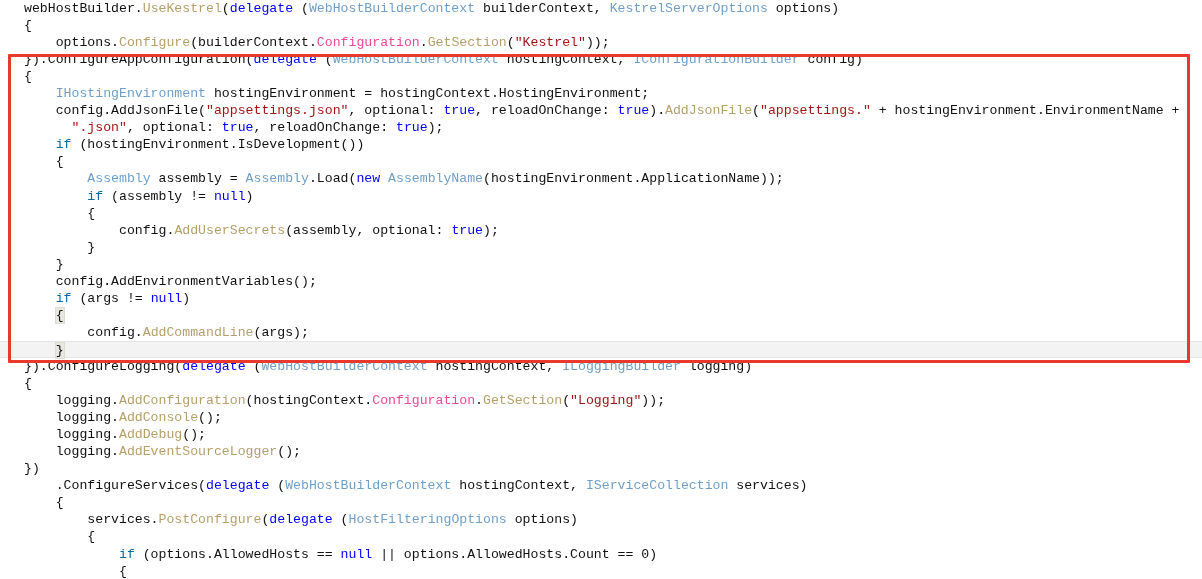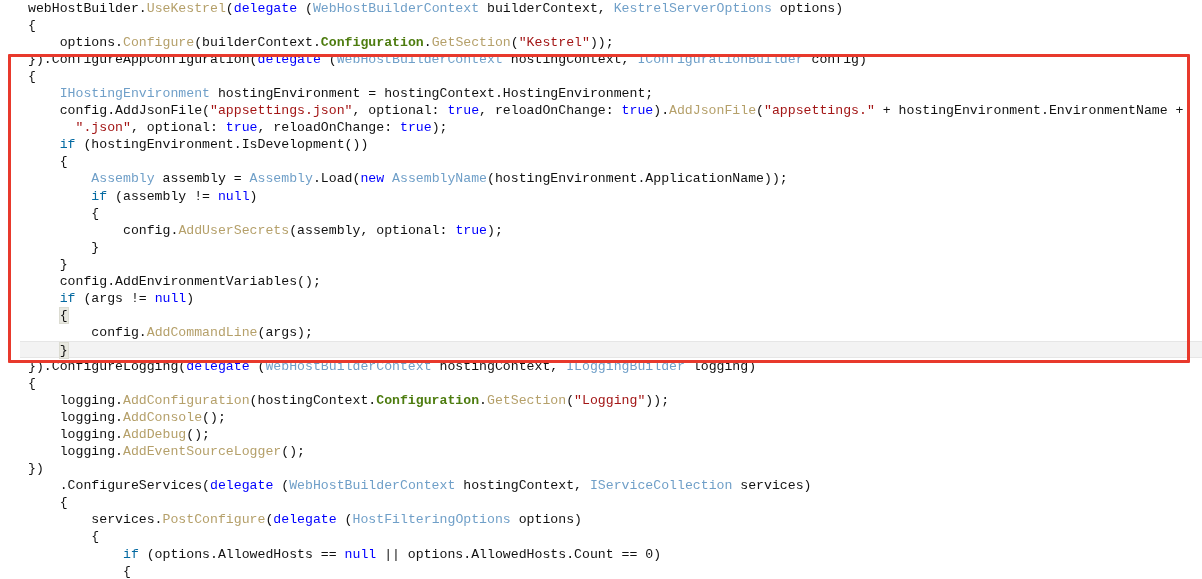--- a/index.html
+++ b/index.html
@@ -34,40 +34,39 @@
     font-size: 13.2px;
     line-height: 17.05px;
     white-space: pre;
     color: #111111;
     letter-spacing: 0px;
   }
 
   .ln {
     position: relative;
     height: 17.05px;
-    padding-left: 8px;
+    padding-left: 24px;
     box-sizing: border-box;
-    margin-left: 20px;
   }
 
   
   .ln.band {
     background: #f3f3f3;
     border-top: 1px solid #e6e6e6;
     border-bottom: 1px solid #e6e6e6;
     height: 17.05px;
   }
 
   
   .kw     { color: #0000ff; }          
   .kw2    { color: #0369a1; }          
   .type   { color: #6f9fc8; }          
   .ext    { color: #b5a06a; }          
   .str    { color: #a31515; }          
-  .prop   { color: #4d7c0f; font-weight: bold; } 
+  .prop   { color: #ec4899; font-weight: normal; } 
   .plain  { color: #111111; }
   .num    { color: #111111; }
   .brace-hl {
     background: #e8e8e0;
     outline: 1px solid #dcdcd2;
   }
 
   
   #highlight-rect {
     position: absolute;

